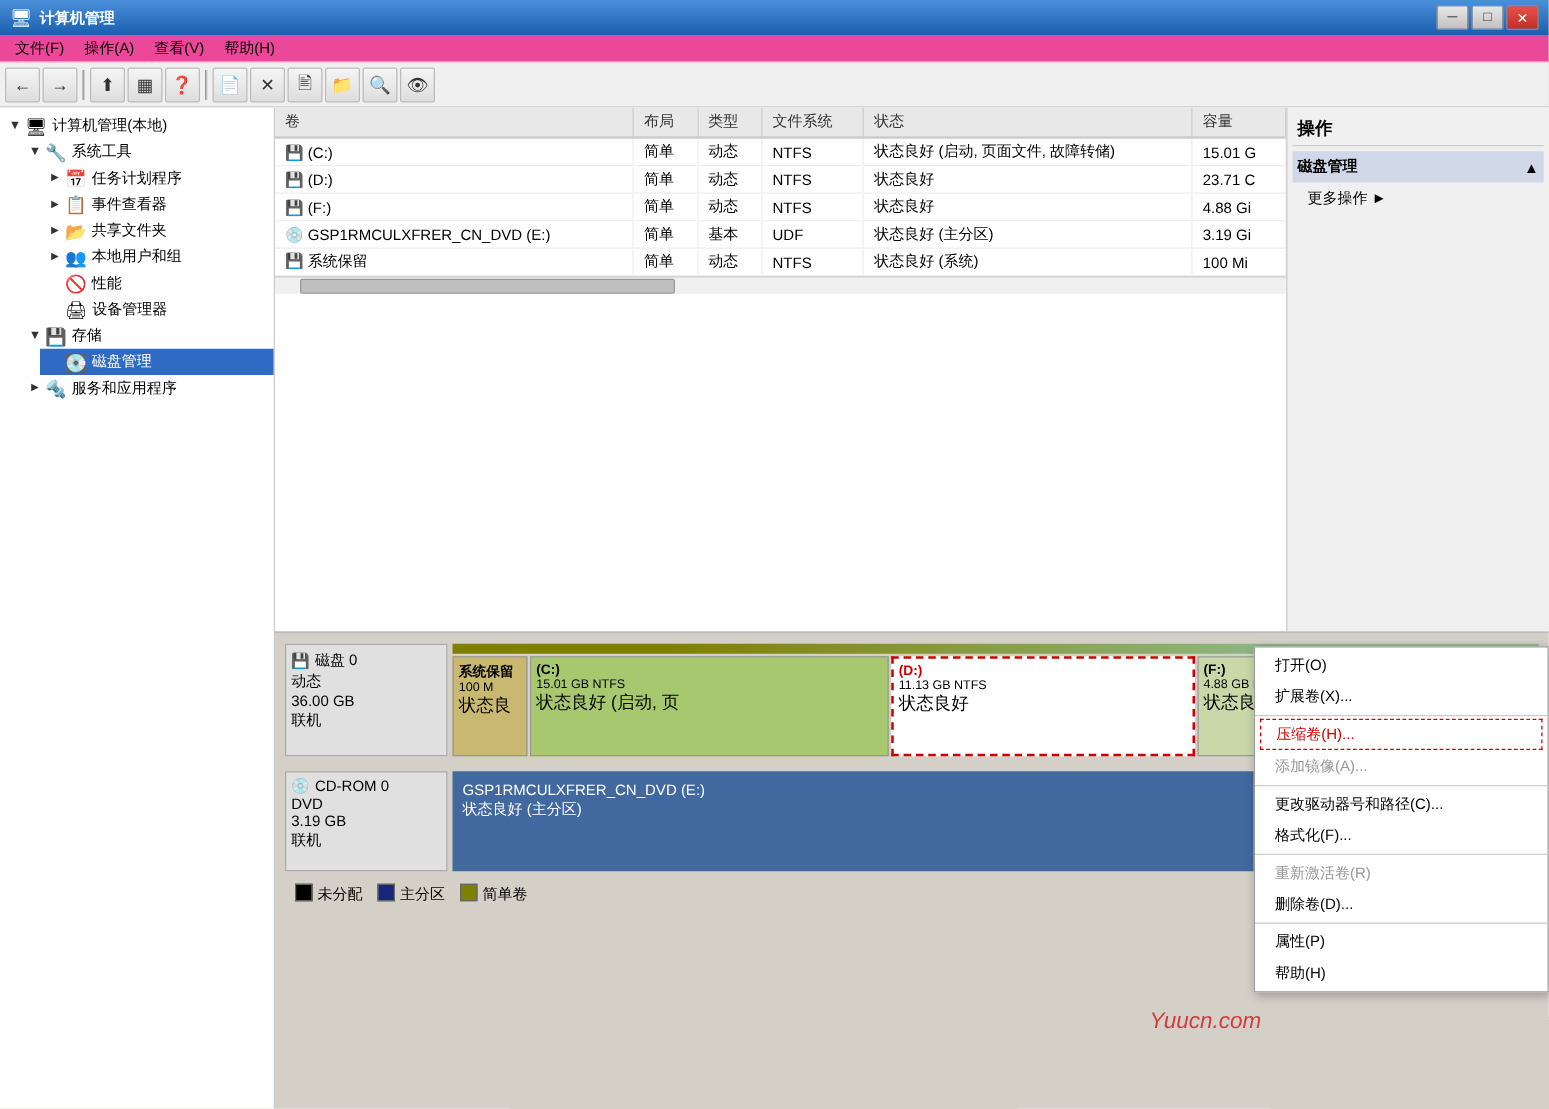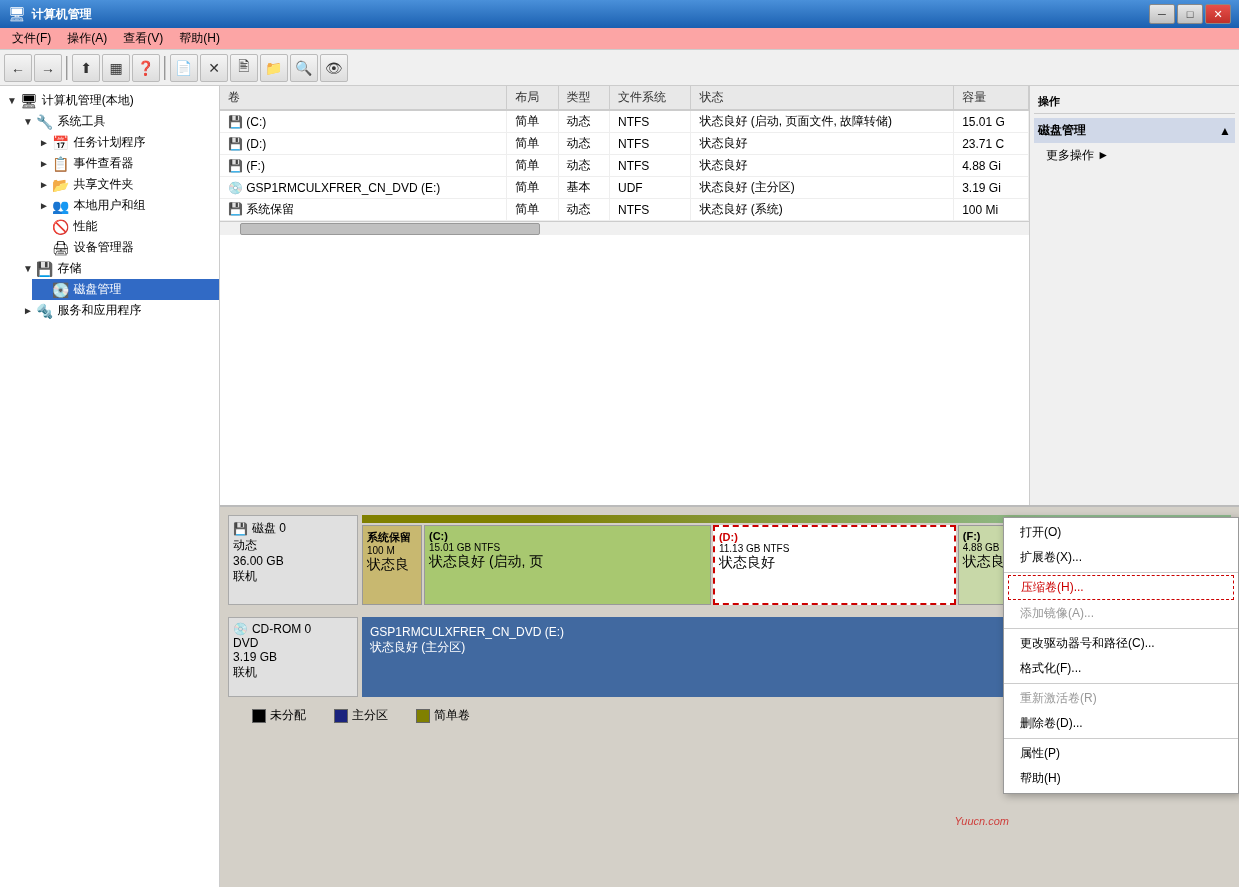--- a/index.html
+++ b/index.html
@@ -25,21 +25,21 @@
       border-radius: 2px;
       color: #333;
       font-size: 11px;
       display: flex; align-items: center; justify-content: center;
       cursor: pointer;
     }
     .title-btn.close { background: linear-gradient(to bottom, #e8504a, #c0302a); color: white; }
 
     
     .menu-bar {
-      background: #fca5a5;
+      background: #ec4899;
       border-bottom: 1px solid #ccc;
       height: 22px;
       display: flex;
       align-items: center;
       padding: 0 4px;
     }
     .menu-item {
       padding: 2px 8px;
       cursor: pointer;
       color: #000;
@@ -156,21 +156,21 @@
     }
 
     
     .right-panel {
       width: 210px;
       background: #f0f0f0;
       border-left: 1px solid #ccc;
       padding: 4px;
     }
     .right-panel-title {
-      font-size: 11px;
+      font-size: 14px;
       font-weight: bold;
       padding: 4px;
       border-bottom: 1px solid #ccc;
       margin-bottom: 4px;
     }
     .right-panel-section {
       background: #d0d8e8;
       padding: 4px;
       font-weight: bold;
       margin-bottom: 2px;
@@ -251,21 +251,21 @@
 
     
     .legend {
       display: flex;
       align-items: center;
       gap: 12px;
       padding: 4px 8px;
       background: #d4d0c8;
       font-size: 11px;
     }
-    .legend-item { display: flex; align-items: center; gap: 4px; margin-left: 16px; }
+    .legend-item { display: flex; gap: 4px; }
     .legend-box { width: 14px; height: 14px; border: 1px solid #666; }
 
     
     .context-menu {
       position: absolute;
       right: 0;
       top: 10px;
       width: 236px;
       background: white;
       border: 1px solid #999;
@@ -309,21 +309,21 @@
       display: flex;
       flex-direction: column;
       gap: 6px;
     }
 
     .watermark {
       position: absolute;
       bottom: 60px;
       right: 230px;
       color: #cc0000;
-      font-size: 11px;
+      font-size: 18px;
       font-style: italic;
       opacity: 0.7;
     }
   </style>
 </head>
 <body>
 
 <div class="title-bar">
   <span class="title-bar-icon">🖥</span>
   <span class="title-bar-text">计算机管理</span>

